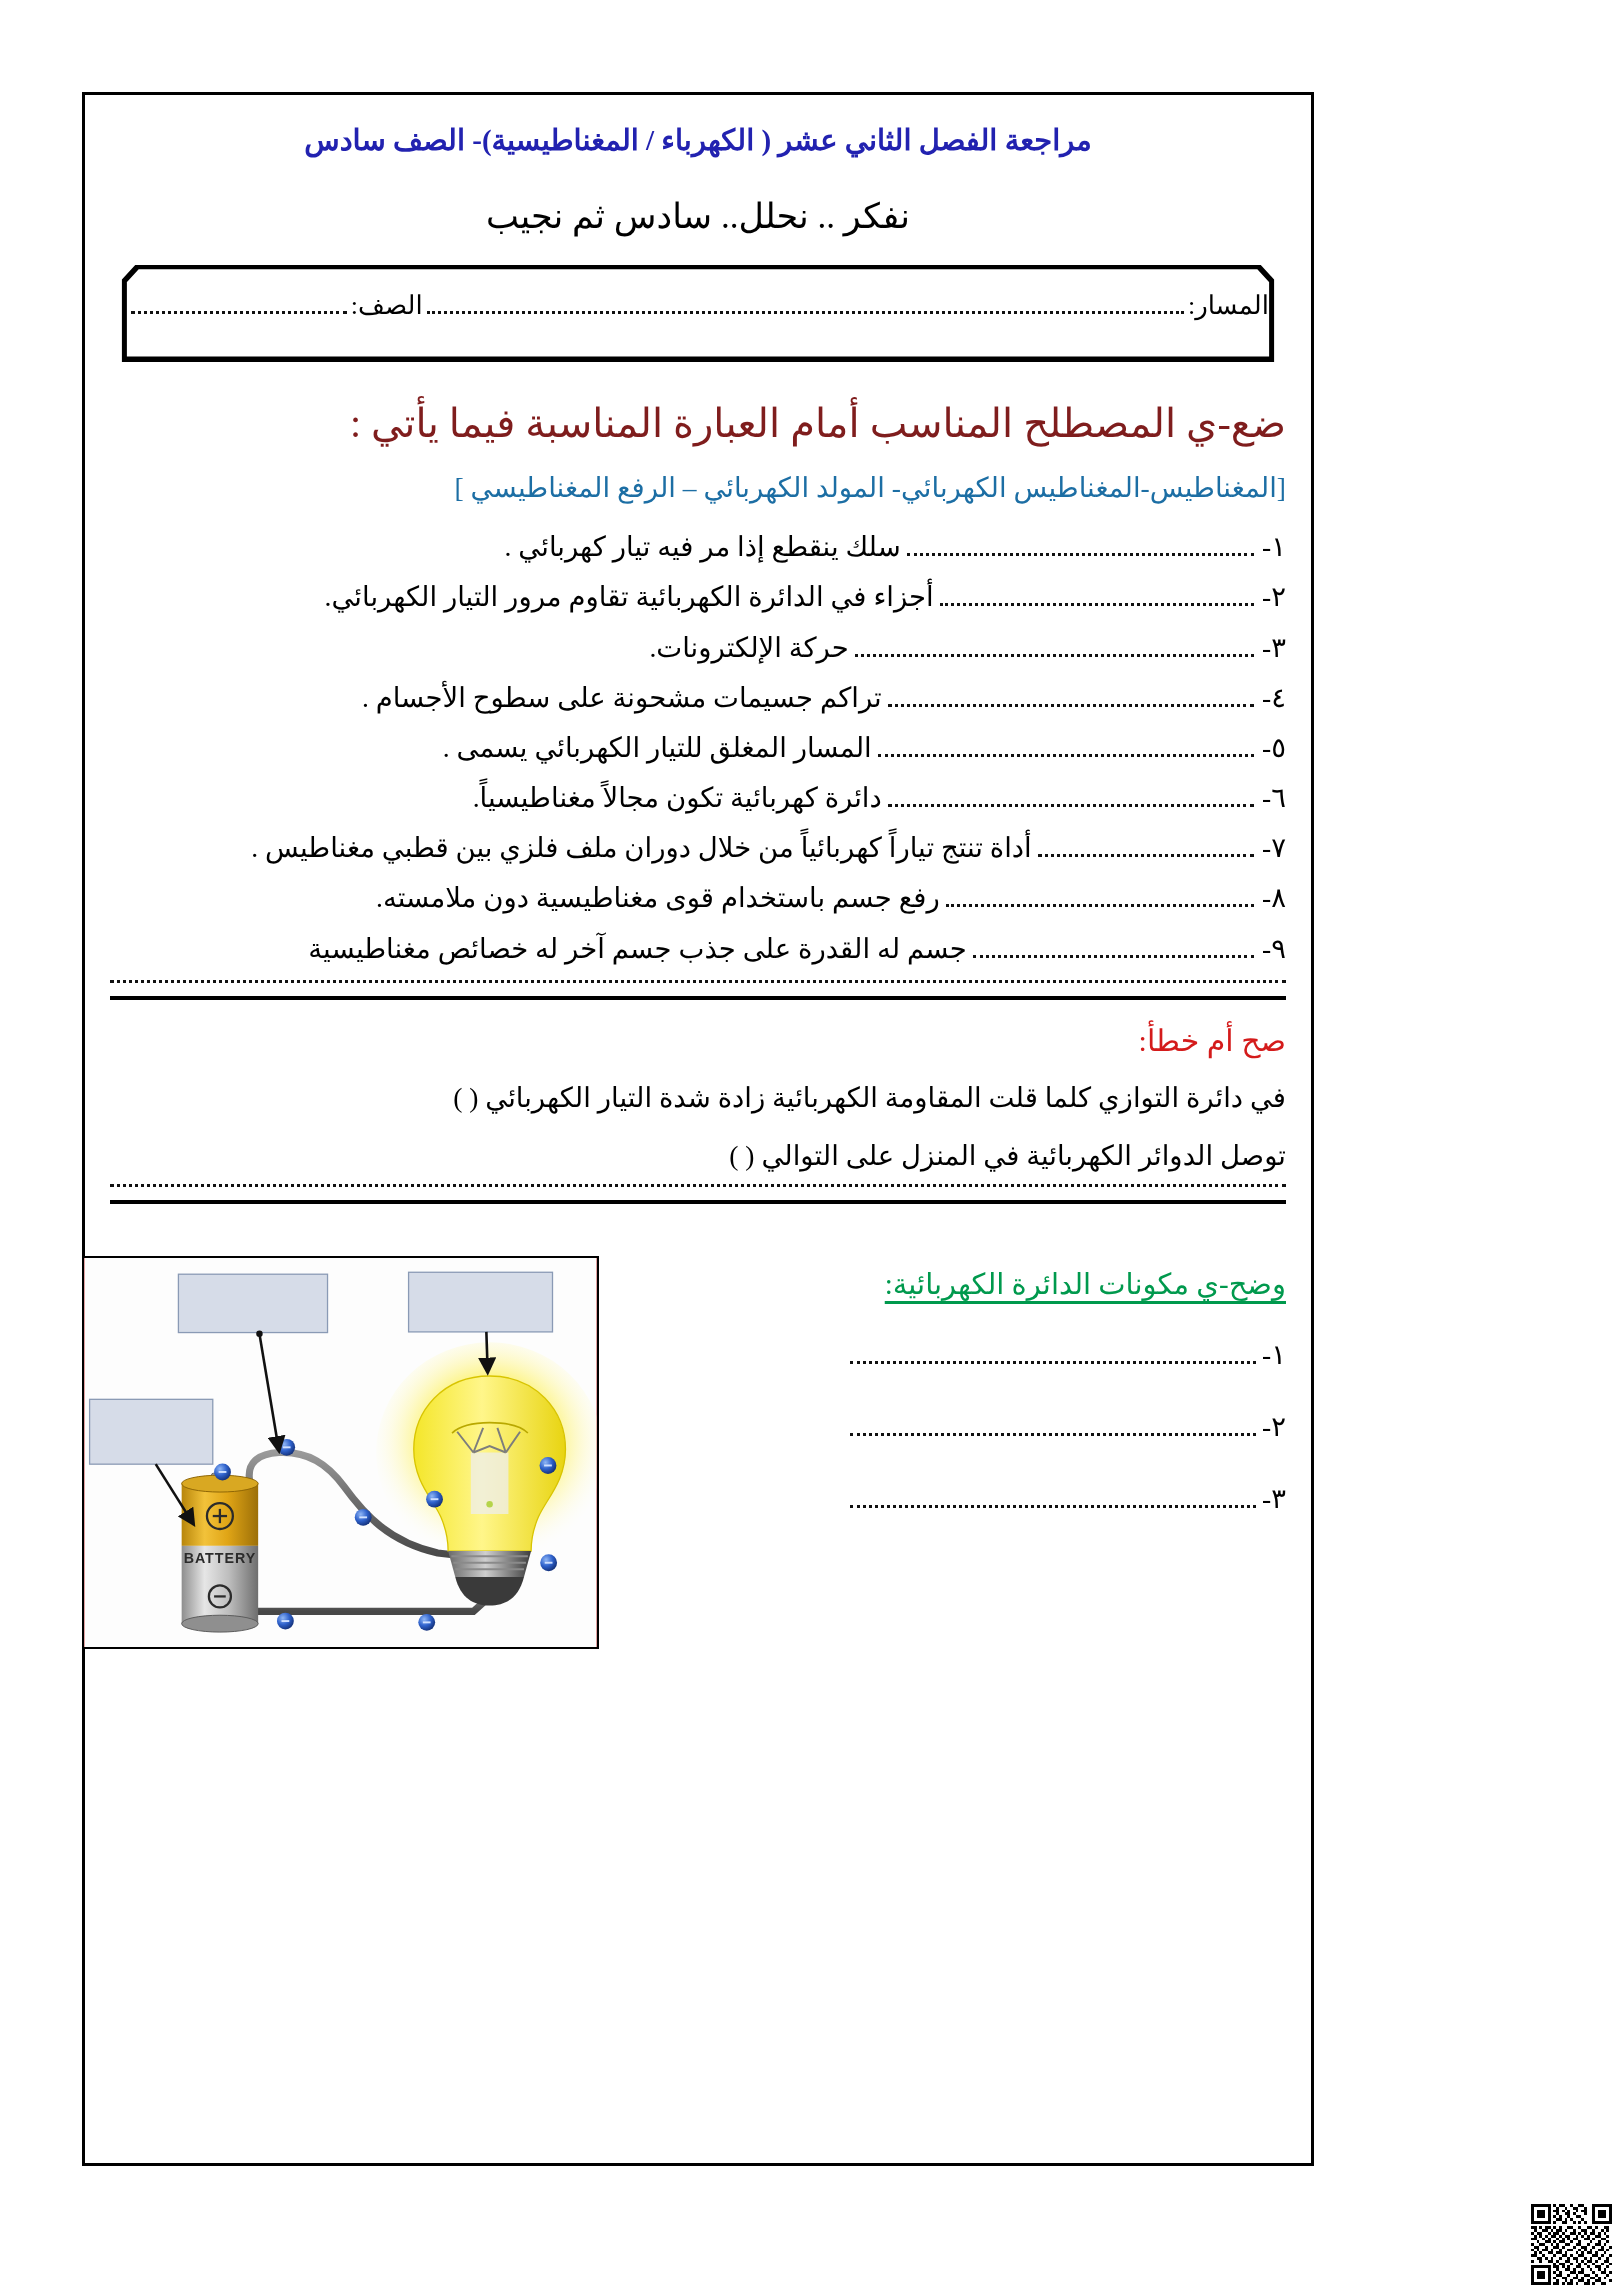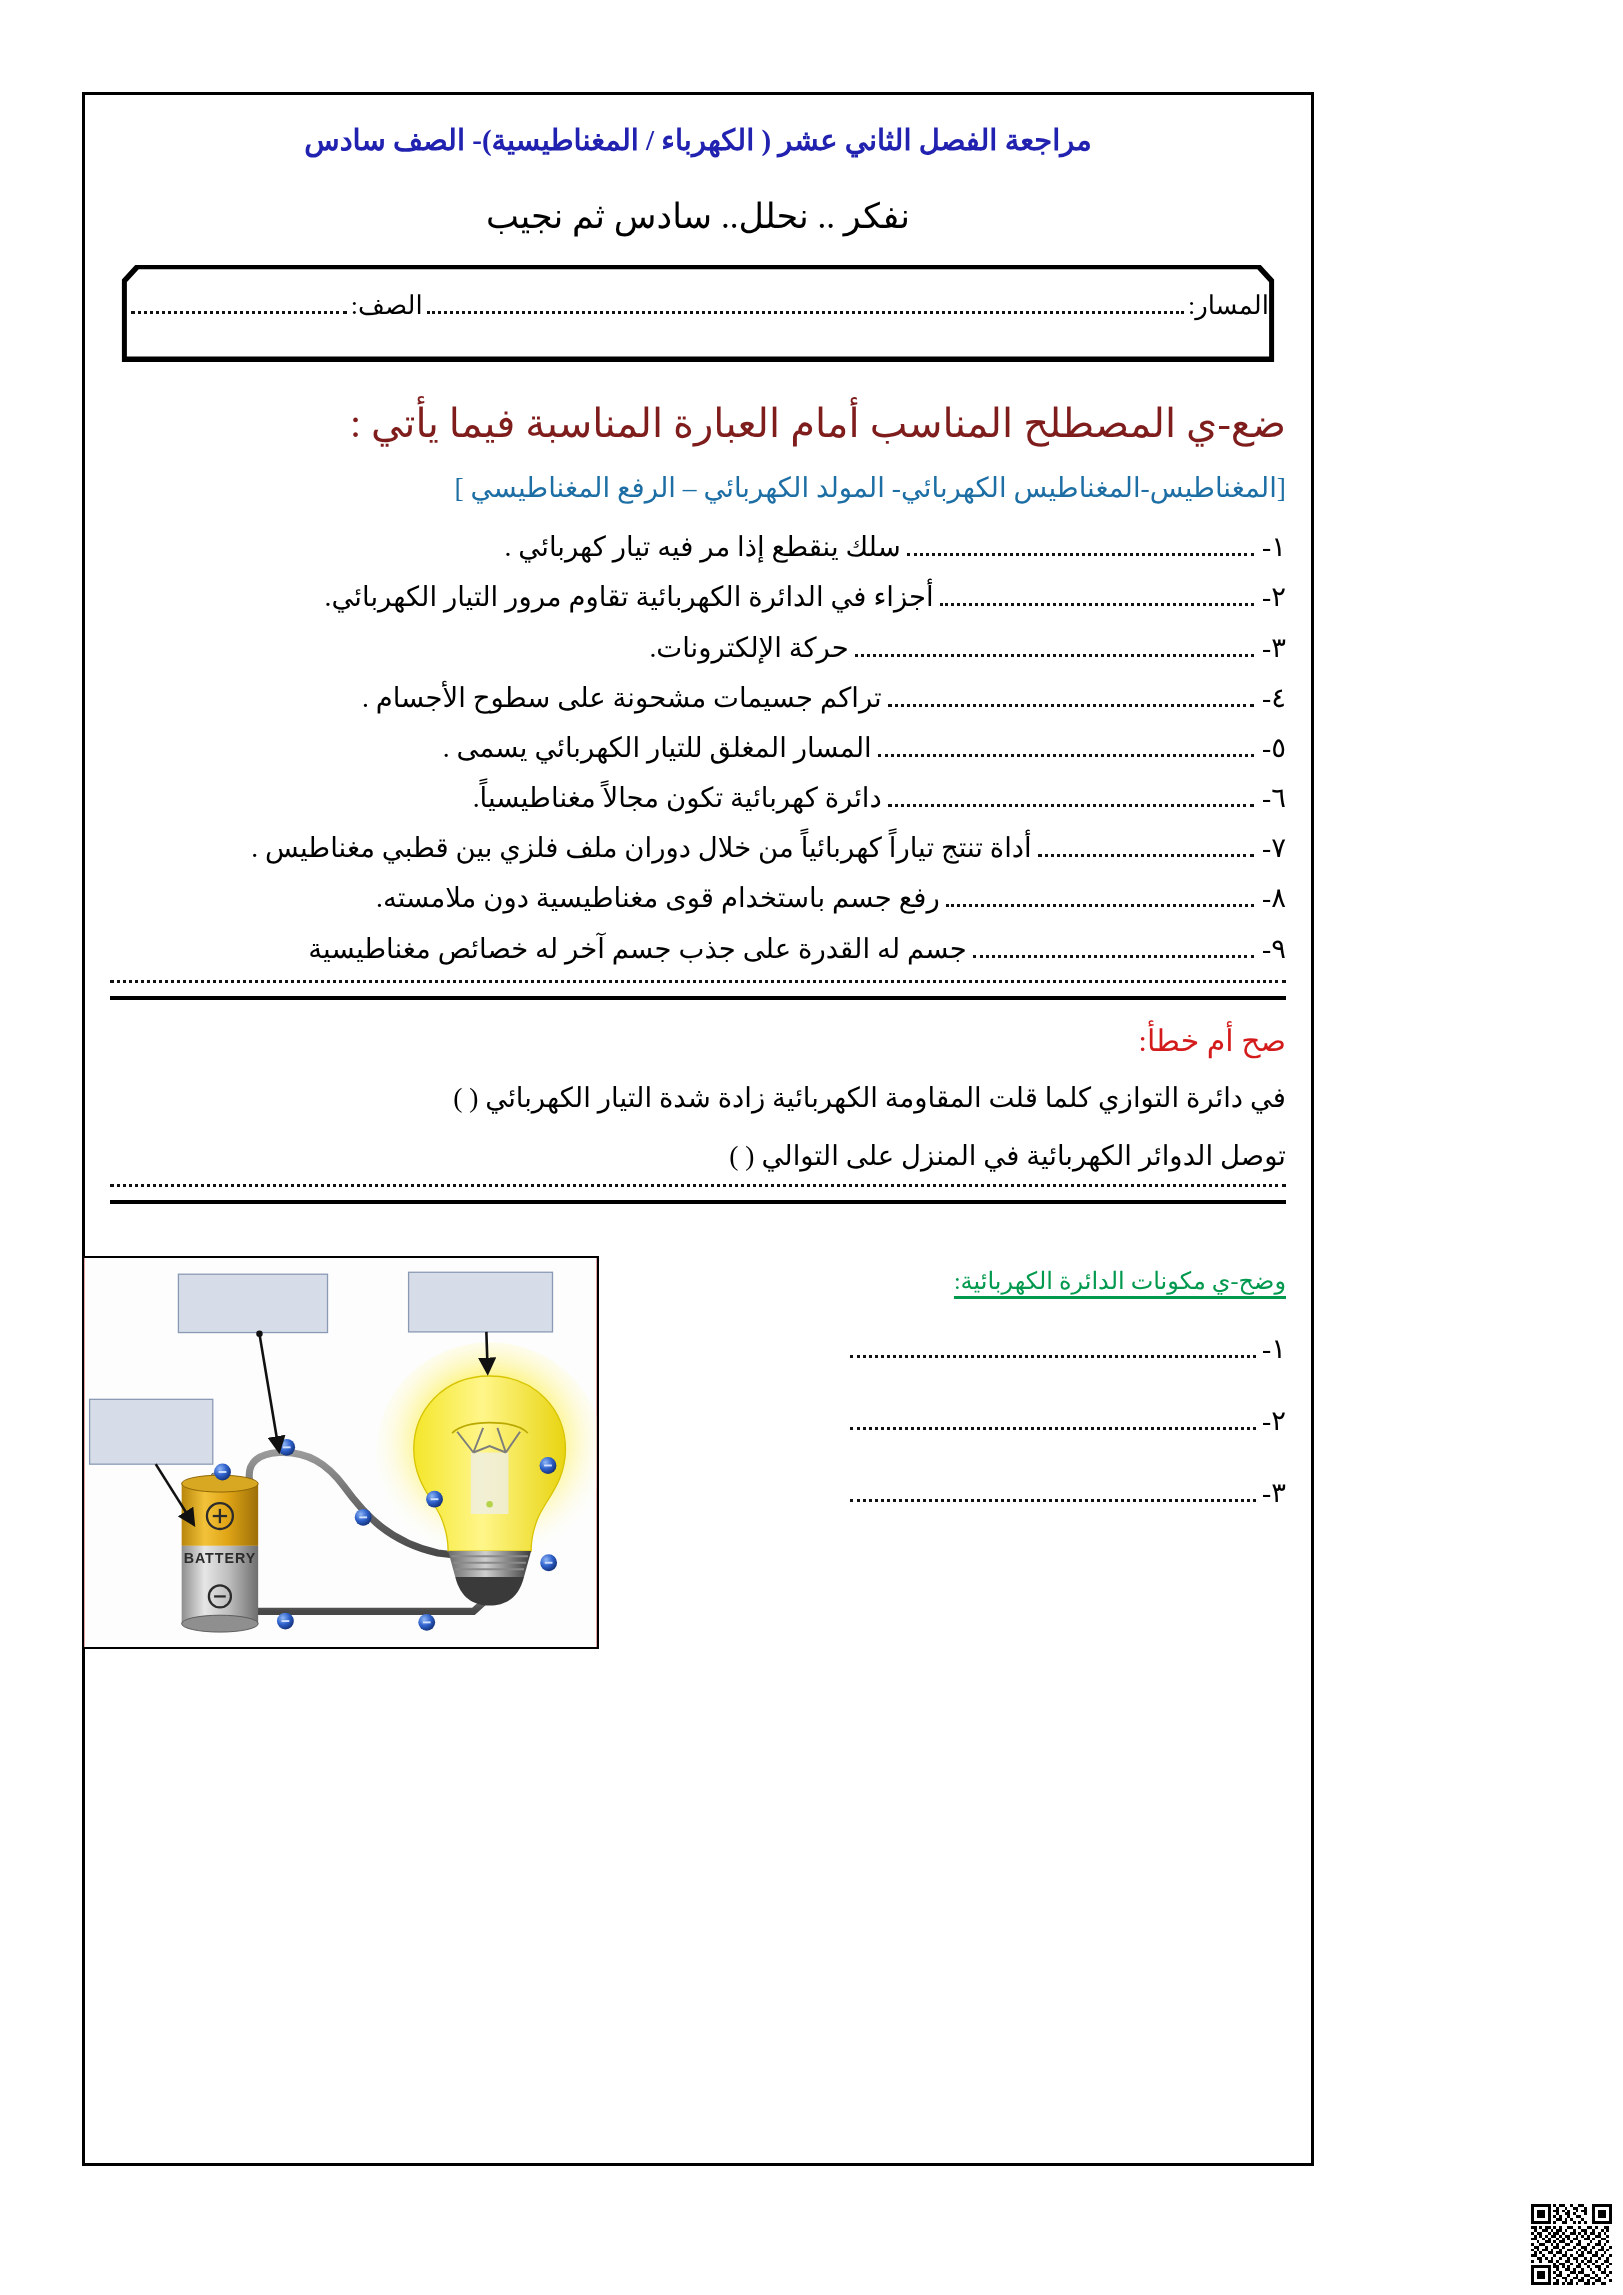--- a/index.html
+++ b/index.html
@@ -151,21 +151,21 @@
     flex-direction:row;
     margin-top:39px;
     align-items:flex-start;
   }
   .bottom-right{
     flex:0 0 661px;
     padding-top:23.6px;
   }
   .green-head{
     color:#00994D;
-    font-size:24px;
+    font-size:29px;
     text-align:right;
     text-decoration:underline;
     text-underline-offset:6.5px;
     text-decoration-thickness:3.3px;
     margin-bottom:19.6px;
   }
   .blank-line{
     display:flex;
     flex-direction:row;
     align-items:baseline;

